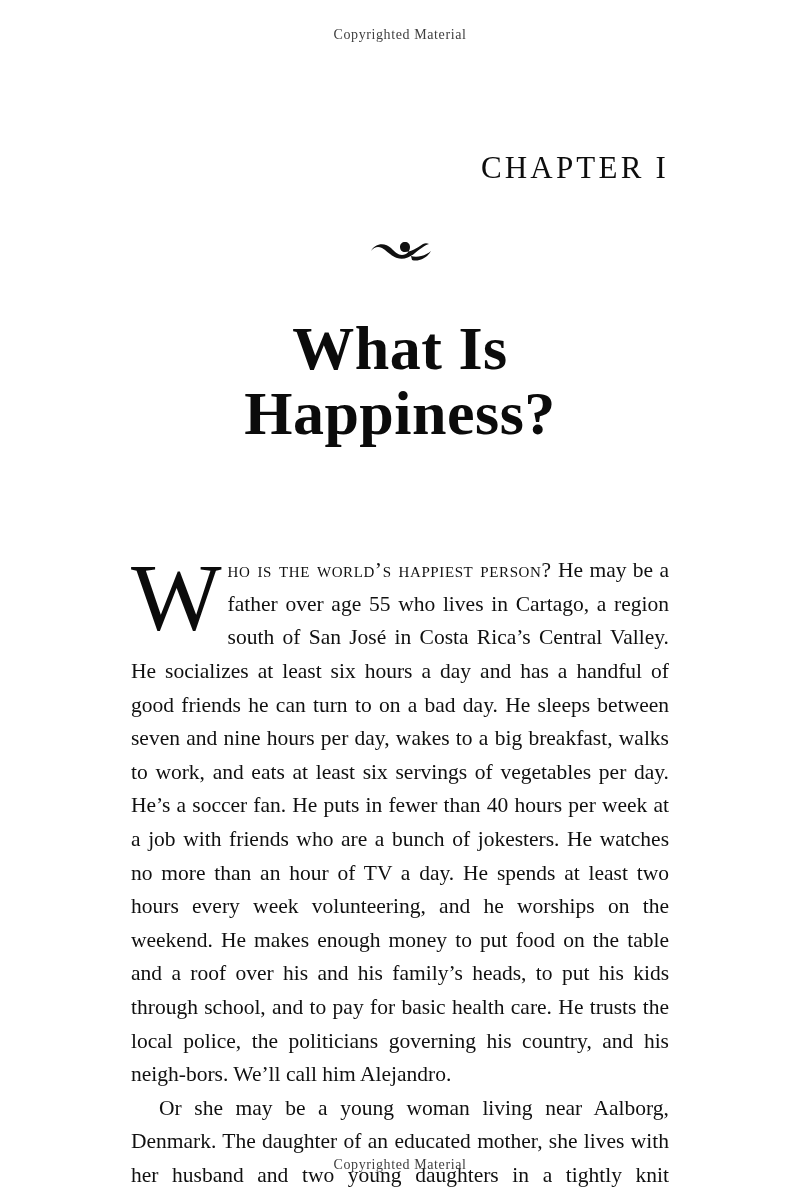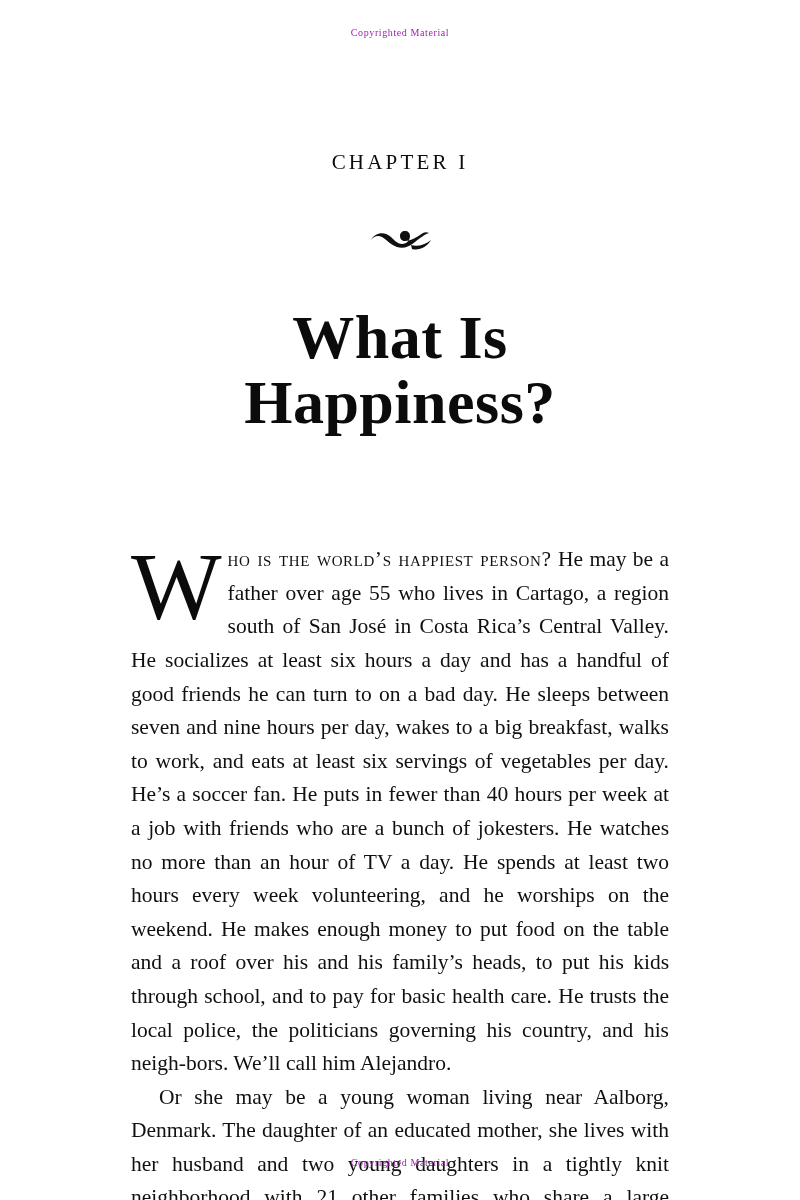--- a/index.html
+++ b/index.html
@@ -19,23 +19,23 @@
   .page {
     position: absolute;
     inset: 0;
     display: flex;
     flex-direction: column;
   }
 
   .watermark {
     text-align: center;
     font-family: "Liberation Serif", serif;
-    font-size: 10px;
+    font-size: 14px;
     letter-spacing: 0.6px;
-    color: #a21caf;
+    color: #404040;
   }
   .watermark-top {
     position: absolute;
     top: 27px;
     left: 0;
     right: 0;
   }
   .watermark-bottom {
     position: absolute;
     top: 1157px;
@@ -44,23 +44,23 @@
   }
 
   .content {
     position: absolute;
     left: 131px;
     right: 131px;
     top: 150px;
   }
 
   .chapter-label {
-    text-align: center;
+    text-align: right;
     font-family: "Liberation Serif", serif;
-    font-size: 21px;
+    font-size: 31px;
     letter-spacing: 3.2px;
     font-weight: 400;
     color: #0d0d0d;
     margin: 0;
   }
 
   .ornament {
     text-align: center;
     margin-top: 44px;
     height: 40px;

